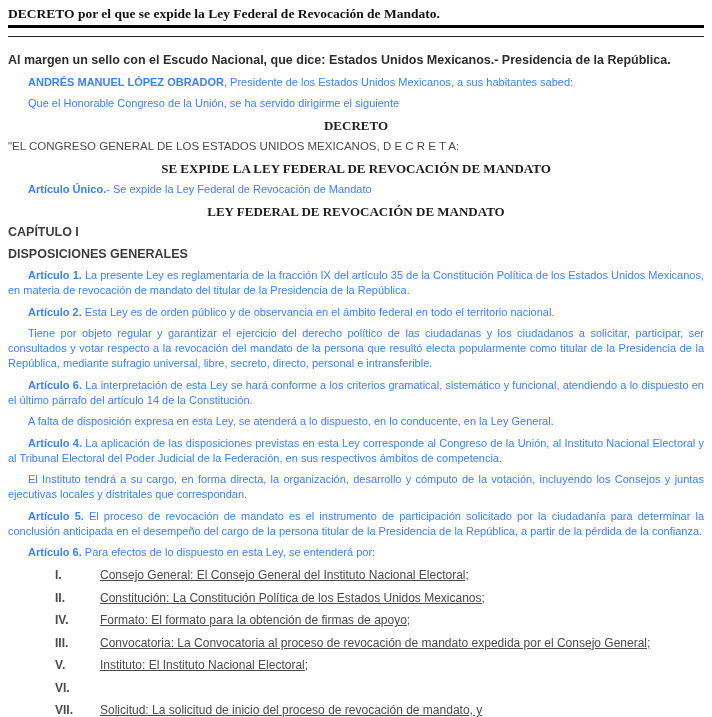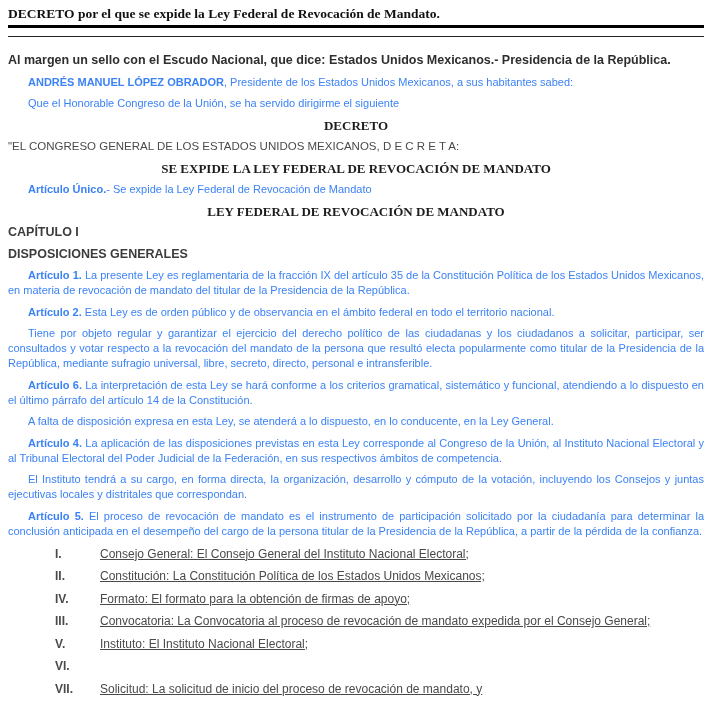--- a/index.html
+++ b/index.html
@@ -128,20 +128,21 @@
   <p class="p"><span class="b">Artículo 6.</span><span> La interpretación de esta Ley se hará conforme a los criterios gramatical, sistemático y funcional, atendiendo a lo dispuesto en el último párrafo del artículo 14 de la Constitución.</span></p>
 
   <p class="p">A falta de disposición expresa en esta Ley, se atenderá a lo dispuesto, en lo conducente, en la Ley General.</p>
 
   <p class="p"><span class="b">Artículo 4.</span><span> La aplicación de las disposiciones previstas en esta Ley corresponde al Congreso de la Unión, al Instituto Nacional Electoral y al Tribunal Electoral del Poder Judicial de la Federación, en sus respectivos ámbitos de competencia.</span></p>
 
   <p class="p">El Instituto tendrá a su cargo, en forma directa, la organización, desarrollo y cómputo de la votación, incluyendo los Consejos y juntas ejecutivas locales y distritales que correspondan.</p>
 
   <p class="p"><span class="b">Artículo 5.</span><span> El proceso de revocación de mandato es el instrumento de participación solicitado por la ciudadanía para determinar la conclusión anticipada en el desempeño del cargo de la persona titular de la Presidencia de la República, a partir de la pérdida de la confianza.</span></p>
 
+  <p class="p"><span class="b">Artículo 6.</span><span> Para efectos de lo dispuesto en esta Ley, se entenderá por:</span></p>
 
   <div class="deflist">
     <div class="defrow">
         <span class="defnum">I.</span>
         <span class="deftext">Consejo General: El Consejo General del Instituto Nacional Electoral;</span>
       </div>
     <div class="defrow">
         <span class="defnum">II.</span>
         <span class="deftext">Constitución: La Constitución Política de los Estados Unidos Mexicanos;</span>
       </div>

